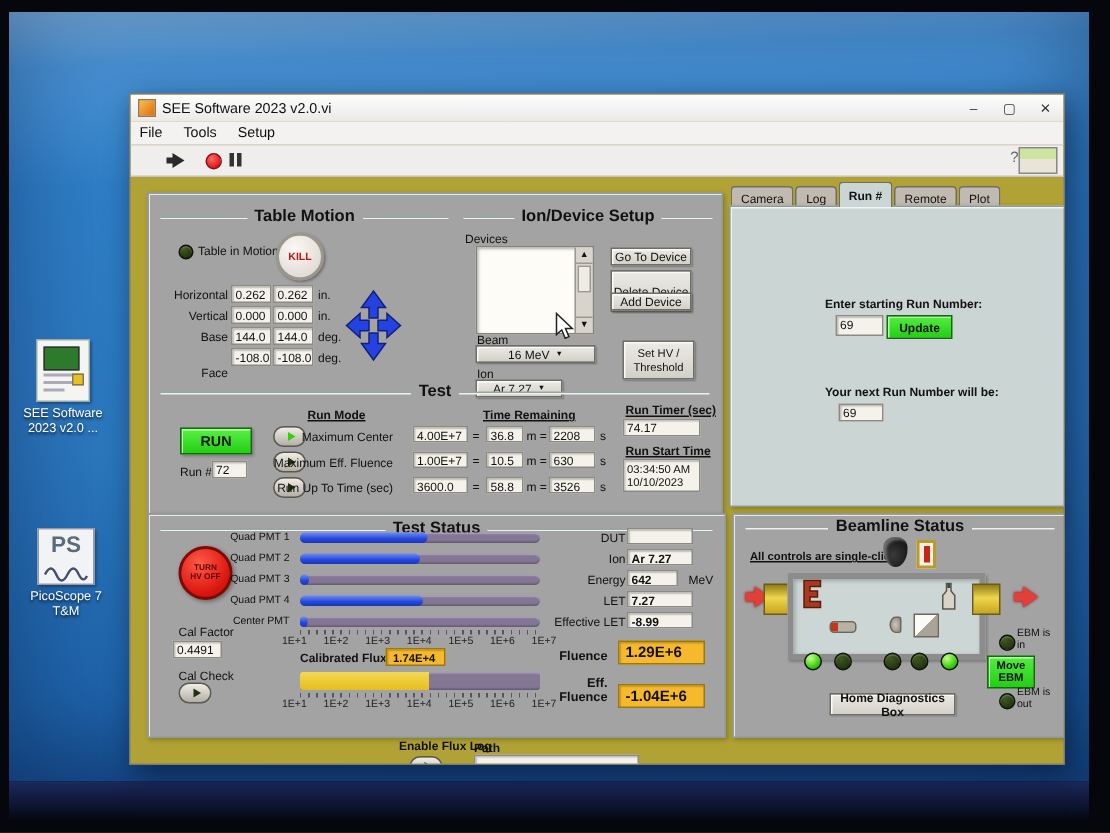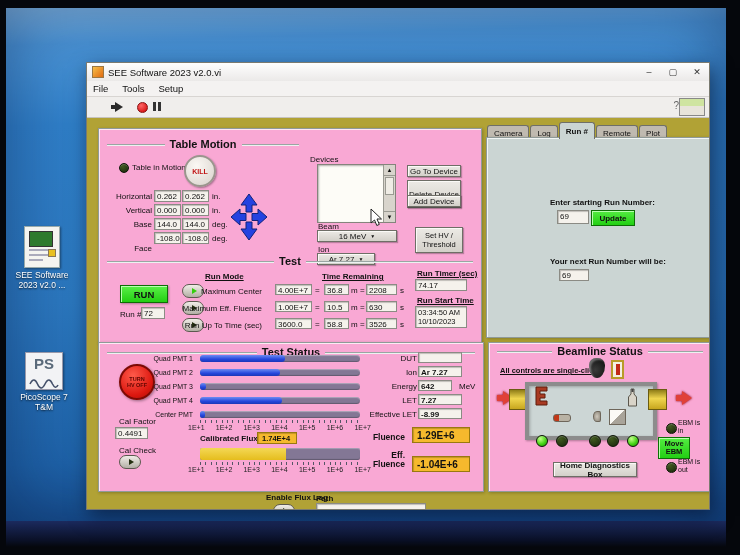--- a/index.html
+++ b/index.html
@@ -37,21 +37,21 @@
             border-top:5px solid transparent;border-bottom:5px solid transparent;}
   .runarrow::before{content:"";position:absolute;left:-12px;top:-2px;width:5px;height:4px;background:#2a2a2a;}
   .abortdot{position:absolute;left:50px;top:5px;width:9px;height:9px;border-radius:50%;
             background:radial-gradient(circle at 35% 30%,#f66,#c00);border:1px solid #811;}
   .pausebars{position:absolute;left:66px;top:5px;width:8px;height:9px;
             background:linear-gradient(90deg,#333 0 3px,transparent 3px 5px,#333 5px 8px);}
   .helpq{position:absolute;right:30px;top:3px;font-size:10px;color:#666;}
   .panelicon{position:absolute;right:4px;top:1px;width:24px;height:16px;background:#e8e4da;border:1px solid #888;
              background-image:linear-gradient(#cfe4a0 0 7px,#e8e4da 7px);}
   
-  .panel{position:absolute;background:#f9a8d4;border:1px solid #8f9a98;
+  .panel{position:absolute;background:#a3a3a3;border:1px solid #8f9a98;
          box-shadow:inset 1px 1px 0 rgba(255,255,255,.75),1px 1px 3px rgba(40,40,0,.3);}
   .sect{position:absolute;display:flex;align-items:center;font-weight:bold;font-size:11px;white-space:nowrap;}
   .sect::before,.sect::after{content:"";flex:1;min-width:5px;height:0;border-top:1px solid #9aa5a3;box-shadow:0 1px 0 #edf2f1;}
   .sect span{margin:0 5px;}
   .lbl{font-size:8px;line-height:9px;}
   .b{font-weight:bold;} .u{text-decoration:underline;}
   .f{position:absolute;background:#f5f2ec;border:1px solid #8b8b84;box-shadow:inset 1px 1px 1px rgba(0,0,0,.22);
      font-size:8px;line-height:10px;padding:1px 2px;box-sizing:border-box;overflow:hidden;white-space:nowrap;}
   .btn{position:absolute;background:linear-gradient(#eceae5,#d3d0c9);border:1px solid #6e6e66;
        box-shadow:inset 1px 1px 0 #fbfaf7,1px 1px 1px rgba(0,0,0,.25);font-size:8px;display:flex;
@@ -166,20 +166,23 @@
 
       <svg class="abs" style="left:131px;top:64px;" width="38" height="48" viewBox="0 0 38 48">
         <g fill="#2442e0" stroke="#10207a" stroke-width="1">
           <polygon points="19,1 27,12 22,12 22,19 16,19 16,12 11,12"></polygon>
           <polygon points="19,47 27,36 22,36 22,29 16,29 16,36 11,36"></polygon>
           <polygon points="1,24 10,16 10,20.5 16,20.5 16,27.5 10,27.5 10,32"></polygon>
           <polygon points="37,24 28,16 28,20.5 22,20.5 22,27.5 28,27.5 28,32"></polygon>
         </g>
       </svg>
 
+      <div class="sect" style="left:210px;top:9px;width:166px;">
+        <span>Ion/Device Setup</span>
+        </div>
       <span class="lbl abs" style="left:211px;top:26px;">Devices</span>
       <div class="abs" style="left:218px;top:35px;width:77px;height:57px;background:#fdfcf7;border:1px solid #84847c;box-shadow:inset 1px 1px 2px rgba(0,0,0,.3);">
         <div class="abs" style="right:0;top:0;width:11px;height:100%;background:#d8d4cc;border-left:1px solid #9a9a92;">
           <div class="abs" style="left:0;top:0;width:100%;height:10px;border-bottom:1px solid #9a9a92;font-size:6px;text-align:center;line-height:10px;">▲</div>
           <div class="abs" style="left:1px;top:12px;width:9px;height:18px;background:#efece5;border:1px solid #9a9a92;box-sizing:border-box;"></div>
           <div class="abs" style="left:0;bottom:0;width:100%;height:10px;border-top:1px solid #9a9a92;font-size:6px;text-align:center;line-height:10px;">▼</div>
         </div>
       </div>
       <div class="btn" style="left:308px;top:36px;width:54px;height:12px;">Go To Device</div>
       <div class="btn" style="left:308px;top:51px;width:54px;height:28px;">Delete Device</div>

